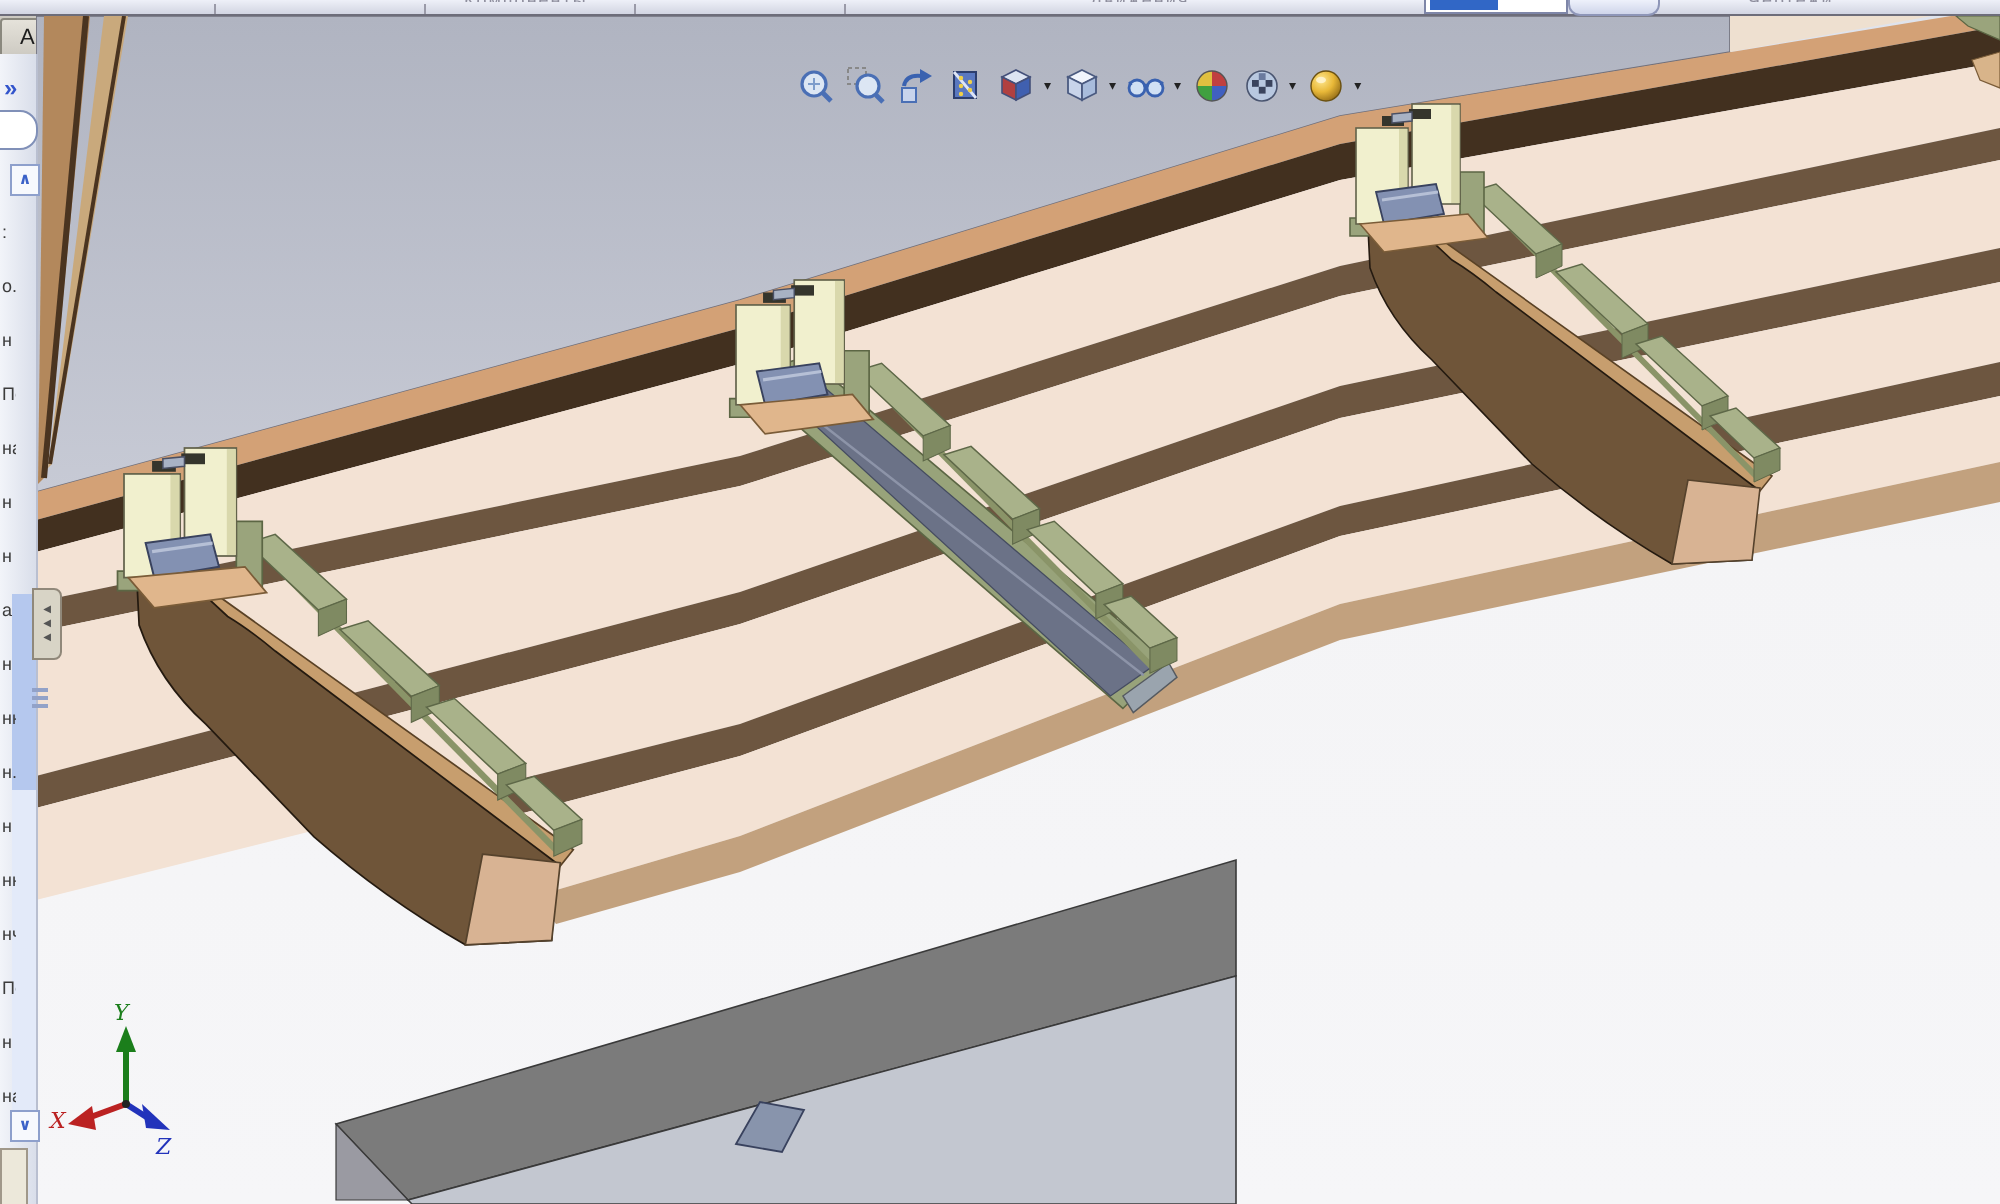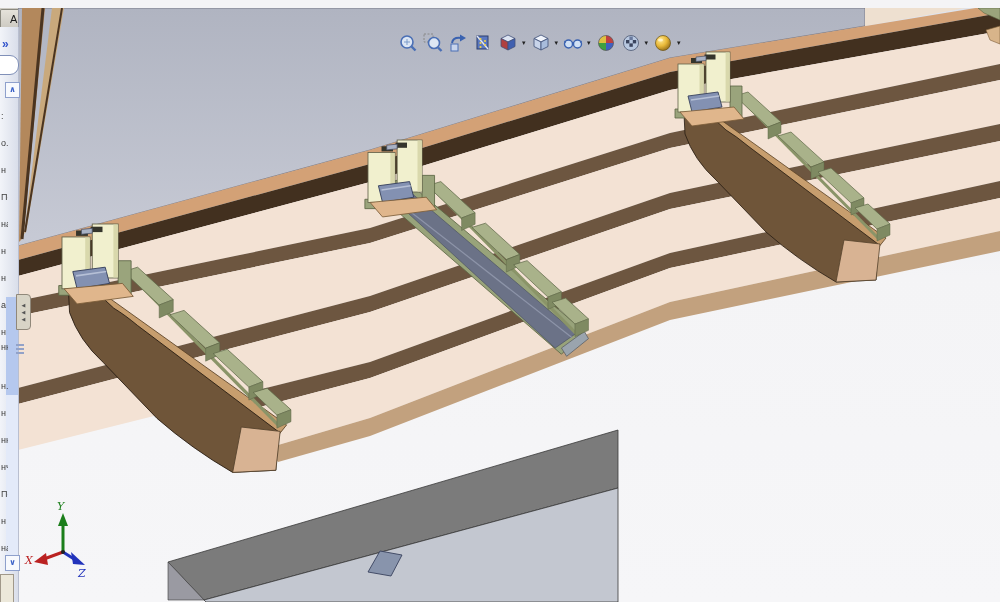--- a/index.html
+++ b/index.html
@@ -52,20 +52,33 @@
   
   #hud{position:absolute;left:398px;top:33px;display:flex;align-items:center;gap:5px;}
   .hicon{width:20px;height:20px;display:inline-block;cursor:pointer;}
   .caret{font-size:7px;color:#222;margin-left:-1px;cursor:pointer;}
 </style>
 </head>
 <body>
 
 <div id="app">
 
+  <div id="top-strip">
+    <span class="top-frag" style="left:232px">Компоненты</span>
+    <span class="top-frag" style="left:545px">Движения</span>
+    <span class="top-frag" style="left:874px">Чертежи</span>
+    <span class="top-sep" style="left:107px"></span>
+    <span class="top-sep" style="left:212px"></span>
+    <span class="top-sep" style="left:317px"></span>
+    <span class="top-sep" style="left:422px"></span>
+    <span id="top-combobox">
+        <span class="sel"></span>
+      </span>
+    <span id="top-button"></span>
+  </div>
 
   <div id="tabbar">
     <div class="tab">Анализировать</div>
     <div class="tab">Продукты Office</div>
     <div class="tab">Электрика</div>
     <div class="tab">Трубопровод</div>
     <div class="tab">Кабелепровод</div>
   </div>
 
   <svg id="viewport" width="982" height="594" viewBox="18 8 982 594">
@@ -285,21 +298,21 @@
     <div id="tree-frags">
       <span class="tree-frag" style="top:0px">:</span>
       <span class="tree-frag" style="top:27px">о.</span>
       <span class="tree-frag" style="top:54px">н</span>
       <span class="tree-frag" style="top:81px">По</span>
       <span class="tree-frag" style="top:108px">на</span>
       <span class="tree-frag" style="top:135px">н</span>
       <span class="tree-frag" style="top:162px">н</span>
       <span class="tree-frag" style="top:189px">а</span>
       <span class="tree-frag" style="top:216px">н</span>
-      <span class="tree-frag" style="top:231px">нк</span>
+      <span class="tree-frag" style="top:243px">нк</span>
       <span class="tree-frag" style="top:270px">н.</span>
       <span class="tree-frag" style="top:297px">н</span>
       <span class="tree-frag" style="top:324px">нн</span>
       <span class="tree-frag" style="top:351px">нч</span>
       <span class="tree-frag" style="top:378px">По</span>
       <span class="tree-frag" style="top:405px">н</span>
       <span class="tree-frag" style="top:432px">на</span>
     </div>
     <span class="mini-btn" style="top:528px">∨</span>
     <span id="bottom-partial"></span>

